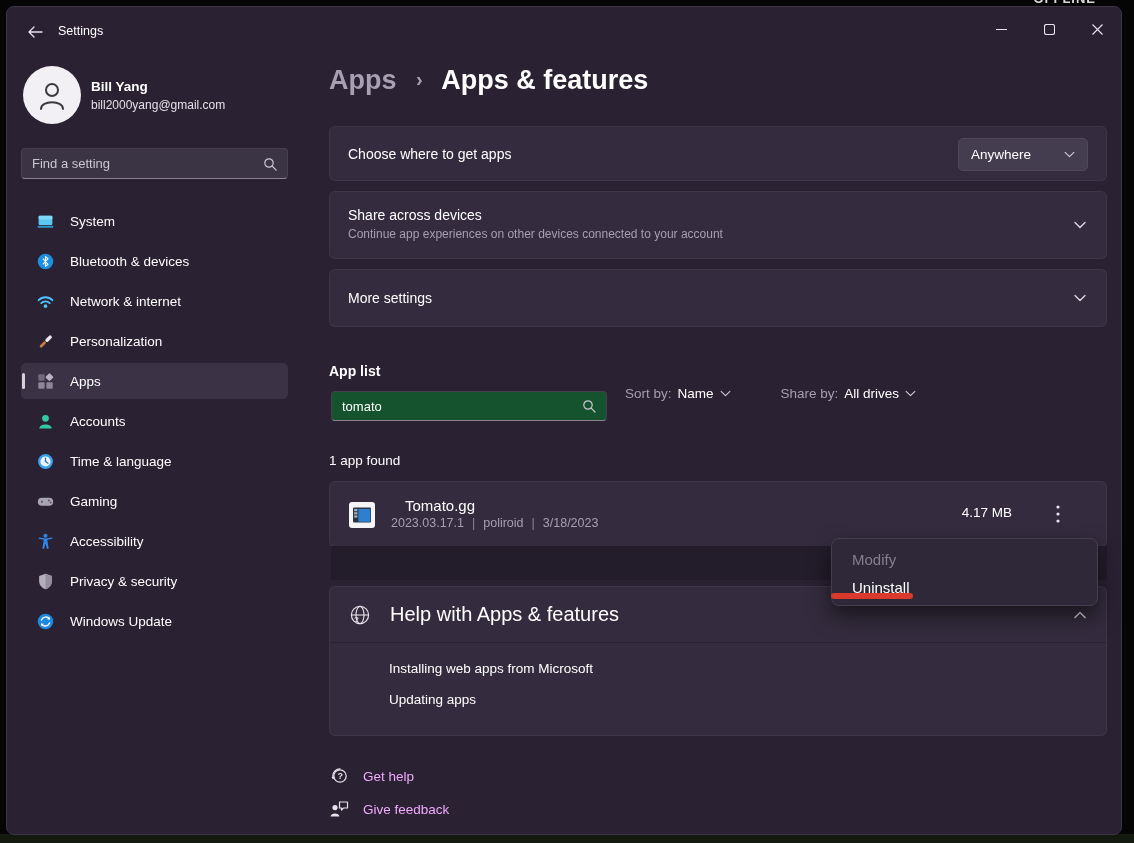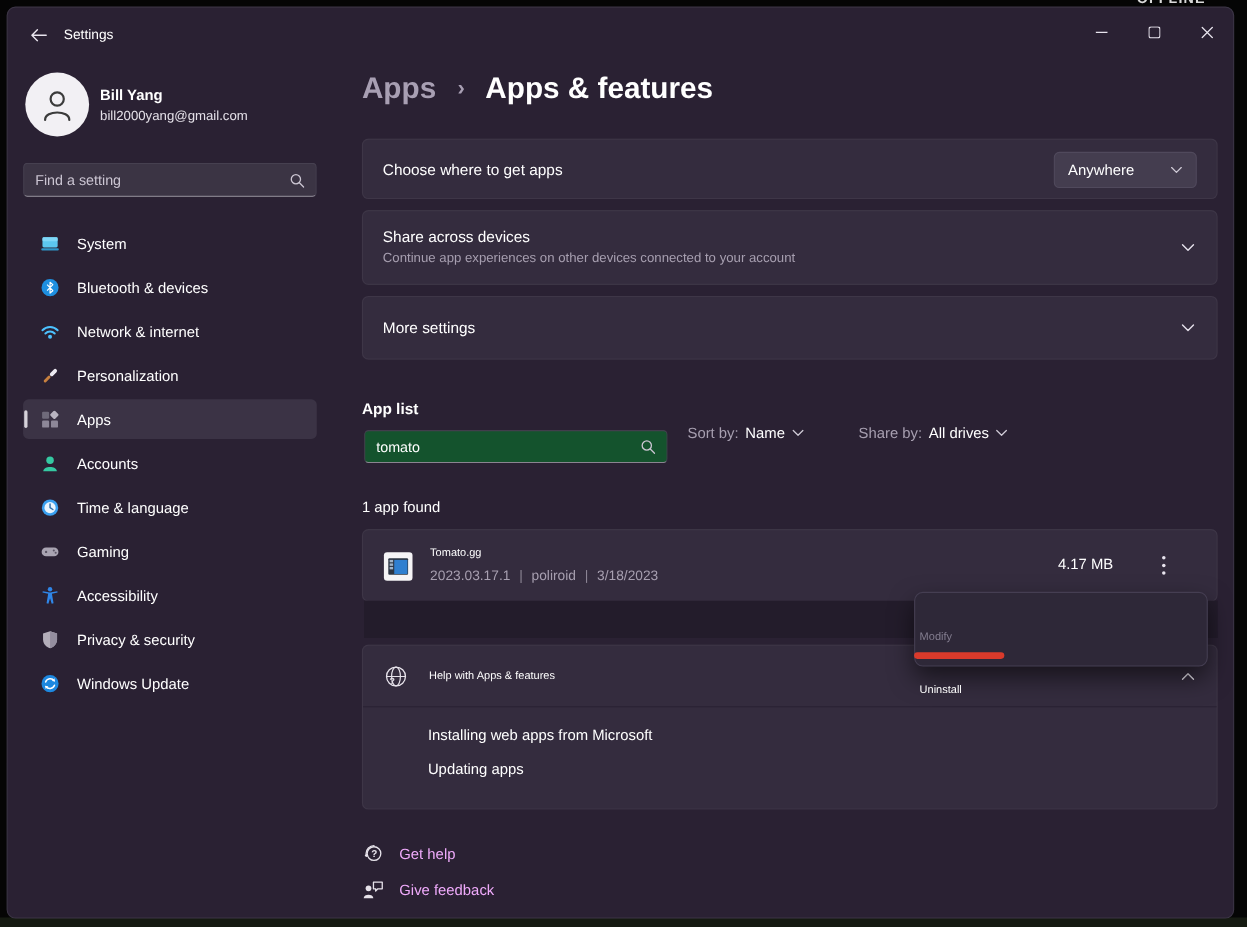--- a/index.html
+++ b/index.html
@@ -58,38 +58,38 @@
 
   .sortfilter { position:absolute; left:618px; top:376px; height:20px; display:flex; align-items:center; gap:50px; }
   .sf-group { display:flex; align-items:center; gap:6px; cursor:pointer; }
   .sf-label { font-size:13.5px; color:#a79fb0; }
   .sf-value { font-size:13.5px; color:#ffffff; }
 
   .result-count { position:absolute; left:322px; top:446px; font-size:13.5px; color:#ffffff; }
 
   .app-card { top:474px; height:66px; }
   .app-icon { position:absolute; left:19px; top:20px; width:26px; height:26px; background:#f5f4f6; border-radius:3px; display:flex; align-items:center; justify-content:center; }
-  .app-name { position:absolute; left:61px; top:15px; font-size:10px; color:#ffffff; }
+  .app-name { position:absolute; left:75px; top:15px; font-size:15px; color:#ffffff; }
   .app-details { position:absolute; left:61px; top:34px; font-size:12.5px; color:#a79fb0; }
   .app-details .pipe { padding:0 8px; color:#8b8494; }
   .app-size { position:absolute; right:94px; top:23px; font-size:13.5px; color:#ffffff; }
   .kebab { position:absolute; right:34px; top:16px; width:28px; height:32px; display:flex; align-items:center; justify-content:center; cursor:pointer; }
 
   .shadow-band { position:absolute; left:324px; top:539px; width:776px; height:34px; background:#231c2b; }
 
   .ctx-menu { position:absolute; left:824px; top:531px; width:267px; height:68px; background:#2e2838; border:1px solid #453e52; border-radius:8px; box-shadow:0 10px 22px rgba(0,0,0,.55); z-index:30; padding-top:6px; }
-  .ctx-item { height:28px; display:flex; align-items:center; padding-left:4px; font-size:10px; cursor:pointer;margin-top:20px; }
+  .ctx-item { height:28px; display:flex; align-items:center; padding-left:20px; font-size:15px; cursor:pointer; }
   .ctx-item.disabled { color:#847e90; cursor:default; }
   .ctx-item.enabled { color:#ffffff; }
   .red-underline { position:absolute; left:824px; top:586px; width:82px; height:6px; background:#d93a2b; border-radius:3px; z-index:40; }
 
   .help-card { top:579px; height:150px; z-index:5; }
   .help-header { position:relative; height:55px; display:flex; align-items:center; cursor:pointer; }
   .help-globe { margin-left:19px; display:flex; }
-  .help-title { margin-left:19px; font-size:10px; color:#ffffff; }
+  .help-title { margin-left:19px; font-size:20px; color:#ffffff; }
   .help-divider { height:1px; background:#2a2233; }
   .help-body { position:relative; padding-top:18px; }
   .help-link { display:block; margin:0 0 16px 59px; font-size:13.5px; color:#ffffff; text-decoration:none; cursor:pointer; width:max-content; }
 
   .footer-link { position:absolute; display:flex; align-items:center; gap:14px; cursor:pointer; }
   .footer-gethelp { left:324px; top:760px; }
   .footer-feedback { left:322px; top:793px; }
   .footer-link .f-lbl { font-size:13.5px; color:#f0abfc; }
 </style>
 </head>

